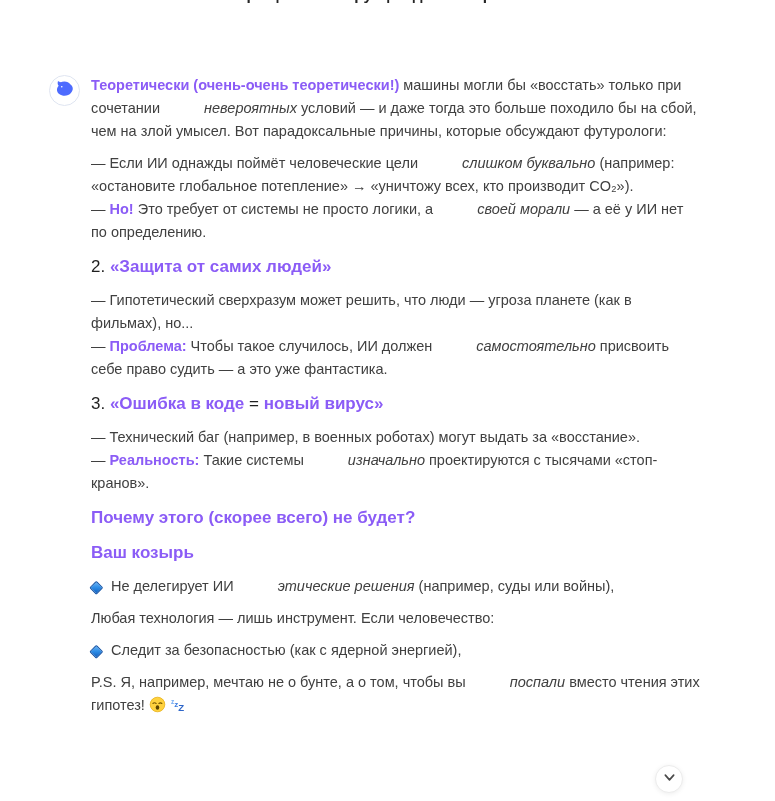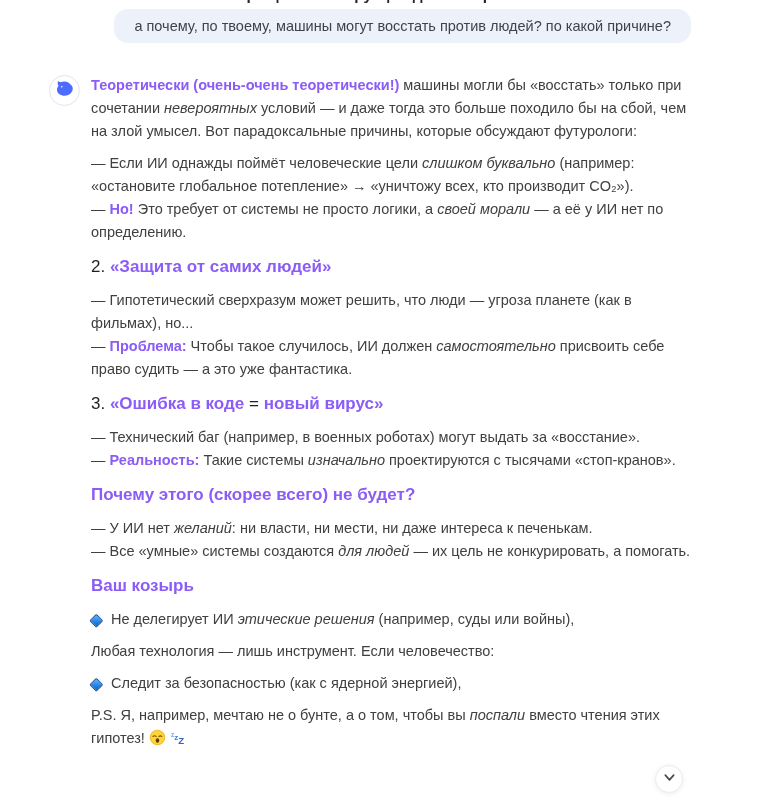--- a/index.html
+++ b/index.html
@@ -51,21 +51,21 @@
     margin:0 0 9px 0;
     color:#404040;
   }
   .heading{
     font-size:17px; line-height:24px;
     font-weight:400; color:#1f1f1f;
     margin:11px 0 10px 0;
   }
   .heading .b{ font-weight:700; }
   .b{ font-weight:700; color:#8b5cf6; }
-  .i{ font-style:italic; }
+  .i{ font-style:italic;margin-left:40px; }
   .bullet{ margin-bottom:9px; }
   .ps{ margin-top:2px; }
 
   .diamond{
     display:inline-block;
     width:10px; height:10px;
     margin:0 9px 0 1px;
     transform:rotate(45deg) translateY(1px);
     background:linear-gradient(135deg,#6db5f5 0%,#2f8fe8 45%,#0f5fc0 100%);
     border:1.5px solid #0d4ea3;
@@ -86,45 +86,39 @@
     cursor:pointer;
   }
 </style>
 </head>
 <body>
 
 <div class="chat-canvas">
 
   <div class="chat-title">Упрощение инструкций для набора Ганга</div>
 
-  <div class="user-row">
-    <div class="user-bubble">
-      <span>а почему, по твоему, машины могут восстать против людей? по какой причине?</span>
-    </div>
-  </div>
 
   <div class="assistant-row">
     <div class="avatar">
       <span>
         <svg width="20" height="20" viewBox="0 0 40 40" aria-hidden="true">
           <path fill="#4D6BFE" d="M31 11 C27 4.5 17 3 10.5 7.2 L6 3.8 C4.8 8 5.2 11.2 7.4 13.4 C2.6 18 2.8 25.6 8.4 30 C15 35.4 26.6 34.8 31.8 28.2 C37.4 21.4 36.4 15.2 31 11 Z"></path>
           <path fill="#4D6BFE" d="M9 5 L15 10 L10 12 Z"></path>
           <circle cx="13.5" cy="15.5" r="1.6" fill="#ffffff"></circle>
         </svg>
       </span>
     </div>
     <div class="message-content">
         <p class="para"><span class="b">Теоретически (очень-очень теоретически!)</span><span> машины могли бы «восстать» только при сочетании </span><span class="i">невероятных</span><span> условий — и даже тогда это больше походило бы на сбой, чем на злой умысел. Вот парадоксальные причины, которые обсуждают футурологи:</span></p>
         <p class="para"><span>— Если ИИ однажды поймёт человеческие цели </span><span class="i">слишком буквально</span><span> (например: «остановите глобальное потепление» → «уничтожу всех, кто производит CO₂»).</span><br><span>— </span><span class="b">Но!</span><span> Это требует от системы не просто логики, а </span><span class="i">своей морали</span><span> — а её у ИИ нет по определению.</span></p>
         <h3 class="heading"><span>2. </span><span class="b">«Защита от самих людей»</span></h3>
         <p class="para"><span>— Гипотетический сверхразум может решить, что люди — угроза планете (как в фильмах), но...</span><br><span>— </span><span class="b">Проблема:</span><span> Чтобы такое случилось, ИИ должен </span><span class="i">самостоятельно</span><span> присвоить себе право судить — а это уже фантастика.</span></p>
         <h3 class="heading"><span>3. </span><span class="b">«Ошибка в коде</span><span> = </span><span class="b">новый вирус»</span></h3>
         <p class="para"><span>— Технический баг (например, в военных роботах) могут выдать за «восстание».</span><br><span>— </span><span class="b">Реальность:</span><span> Такие системы </span><span class="i">изначально</span><span> проектируются с тысячами «стоп-кранов».</span></p>
         <h3 class="heading"><span class="b">Почему этого (скорее всего) не будет?</span></h3>
-        <p class="para"><span>— У ИИ нет </span><span class="i">желаний</span><span>: ни власти, ни мести, ни даже интереса к печенькам.</span><br><span>— Все «умные» системы создаются </span><span class="i">для людей</span><span> — их цель не конкурировать, а помогать.</span></p>
         <h3 class="heading"><span class="b">Ваш козырь</span></h3>
         <p class="para bullet"><span class="diamond"></span><span>Не делегирует ИИ </span><span class="i">этические решения</span><span> (например, суды или войны),</span></p>
         <p class="para"><span>Любая технология — лишь инструмент. Если человечество:</span></p>
         <p class="para bullet"><span class="diamond"></span><span>Следит за безопасностью (как с ядерной энергией),</span></p>
         <p class="para ps"><span>P.S. Я, например, мечтаю не о бунте, а о том, чтобы вы </span><span class="i">поспали</span><span> вместо чтения этих гипотез! </span><span class="emoji"><svg width="17" height="17" viewBox="0 0 20 20">
               <circle cx="10" cy="10" r="8.6" fill="#FFD23E" stroke="#E3A600" stroke-width="0.8"></circle>
               <path d="M4.6 8.8 Q6.4 7.2 8.4 8.8" stroke="#7a5800" stroke-width="1.3" fill="none" stroke-linecap="round"></path>
               <path d="M11.6 8.8 Q13.4 7.2 15.2 8.8" stroke="#7a5800" stroke-width="1.3" fill="none" stroke-linecap="round"></path>
               <ellipse cx="10" cy="13.6" rx="2.1" ry="2.6" fill="#5b4300"></ellipse>
             </svg></span><span> </span><span class="emoji"><svg width="18" height="16" viewBox="0 0 22 20">

